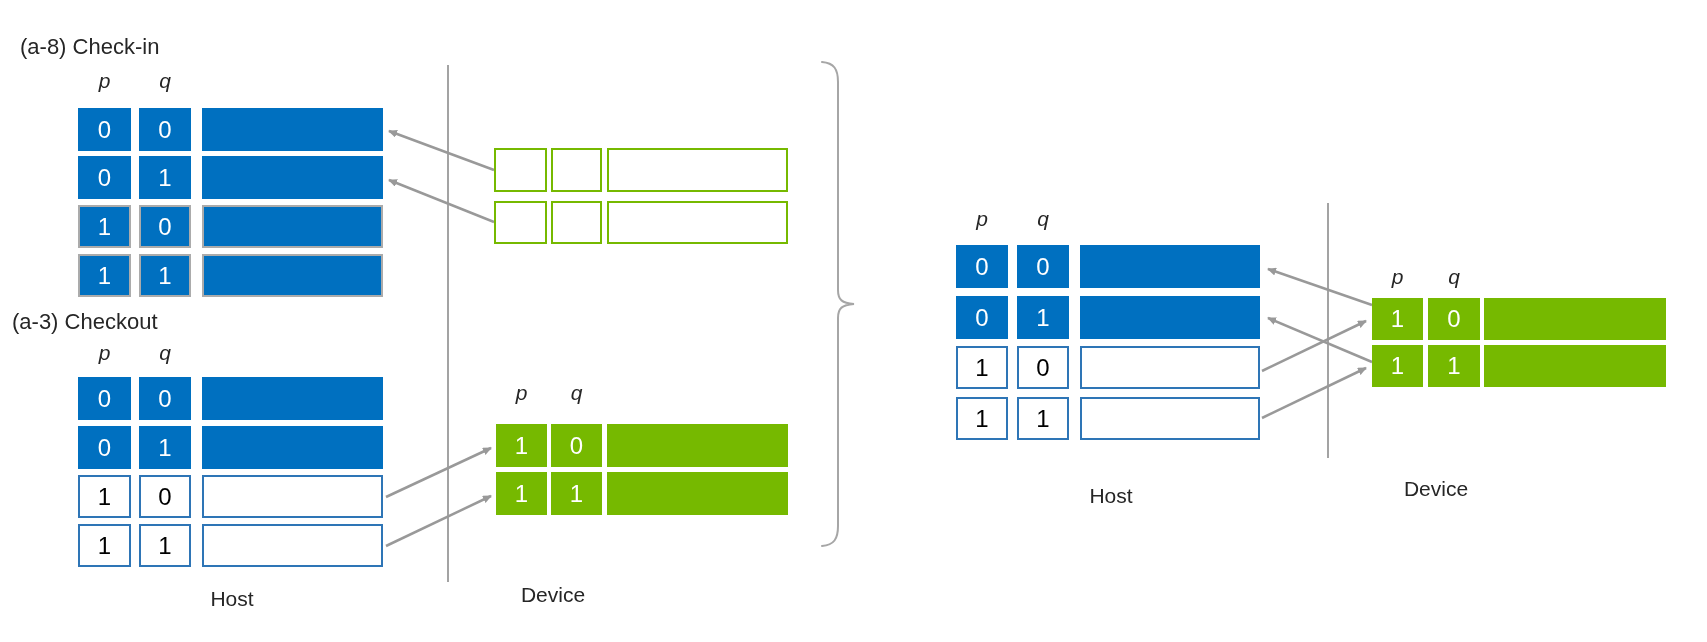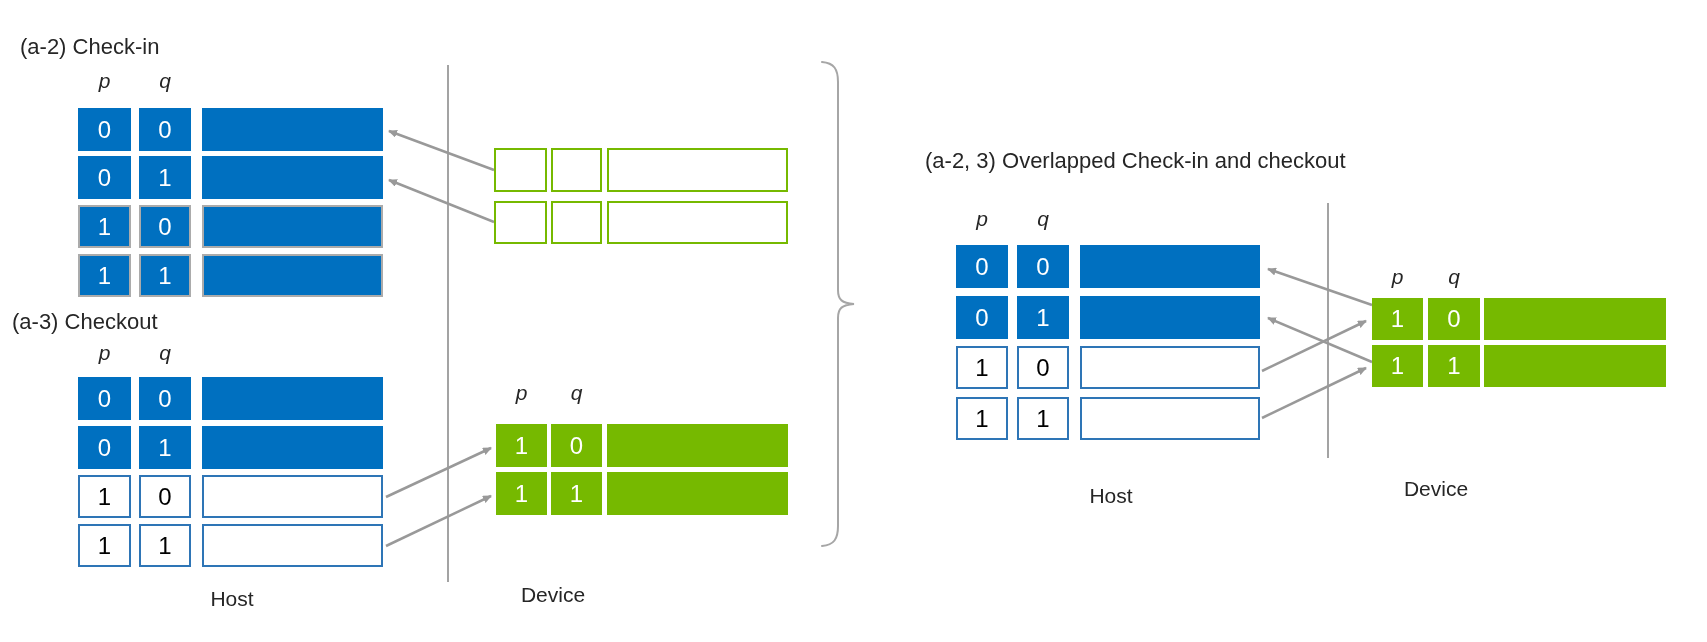--- a/index.html
+++ b/index.html
@@ -43,21 +43,21 @@
 
     <line x1="386" y1="497" x2="491" y2="448" stroke="#999999" stroke-width="2.5" marker-end="url(#arr)"></line>
     <line x1="386" y1="546" x2="491" y2="496" stroke="#999999" stroke-width="2.5" marker-end="url(#arr)"></line>
 
     <line x1="1372" y1="305" x2="1268" y2="269" stroke="#999999" stroke-width="2.5" marker-end="url(#arr)"></line>
     <line x1="1372" y1="362" x2="1268" y2="318" stroke="#999999" stroke-width="2.5" marker-end="url(#arr)"></line>
     <line x1="1262" y1="371" x2="1366" y2="321" stroke="#999999" stroke-width="2.5" marker-end="url(#arr)"></line>
     <line x1="1262" y1="418" x2="1366" y2="368" stroke="#999999" stroke-width="2.5" marker-end="url(#arr)"></line>
   </svg>
 
-  <div class="title" style="left:20px;top:34px">(a-2) Check-in</div>
+  <div class="title" style="left:20px;top:34px">(a-8) Check-in</div>
   <div class="hdr" style="left:78px;top:66px;width:53px;height:30px">p</div>
   <div class="hdr" style="left:139px;top:66px;width:52px;height:30px">q</div>
 
   <div class="cell blue" style="left:78px;top:108px;width:53px;height:43px">0</div>
   <div class="cell blue" style="left:139px;top:108px;width:52px;height:43px">0</div>
   <div class="bar blue" style="left:202px;top:108px;width:181px;height:43px"></div>
 
   <div class="cell blue" style="left:78px;top:156px;width:53px;height:43px">0</div>
   <div class="cell blue" style="left:139px;top:156px;width:52px;height:43px">1</div>
   <div class="bar blue" style="left:202px;top:156px;width:181px;height:43px"></div>
@@ -105,21 +105,20 @@
   <div class="cell green" style="left:551px;top:424px;width:51px;height:43px">0</div>
   <div class="bar green" style="left:607px;top:424px;width:181px;height:43px"></div>
 
   <div class="cell green" style="left:496px;top:472px;width:51px;height:43px">1</div>
   <div class="cell green" style="left:551px;top:472px;width:51px;height:43px">1</div>
   <div class="bar green" style="left:607px;top:472px;width:181px;height:43px"></div>
 
   <div class="lbl" style="left:187px;top:587px">Host</div>
   <div class="lbl" style="left:508px;top:583px">Device</div>
 
-  <div class="title" style="left:925px;top:148px">(a-2, 3) Overlapped Check-in and checkout</div>
 
   <div class="hdr" style="left:956px;top:204px;width:52px;height:30px">p</div>
   <div class="hdr" style="left:1017px;top:204px;width:52px;height:30px">q</div>
 
   <div class="cell blue" style="left:956px;top:245px;width:52px;height:43px">0</div>
   <div class="cell blue" style="left:1017px;top:245px;width:52px;height:43px">0</div>
   <div class="bar blue" style="left:1080px;top:245px;width:180px;height:43px"></div>
 
   <div class="cell blue" style="left:956px;top:296px;width:52px;height:43px">0</div>
   <div class="cell blue" style="left:1017px;top:296px;width:52px;height:43px">1</div>

